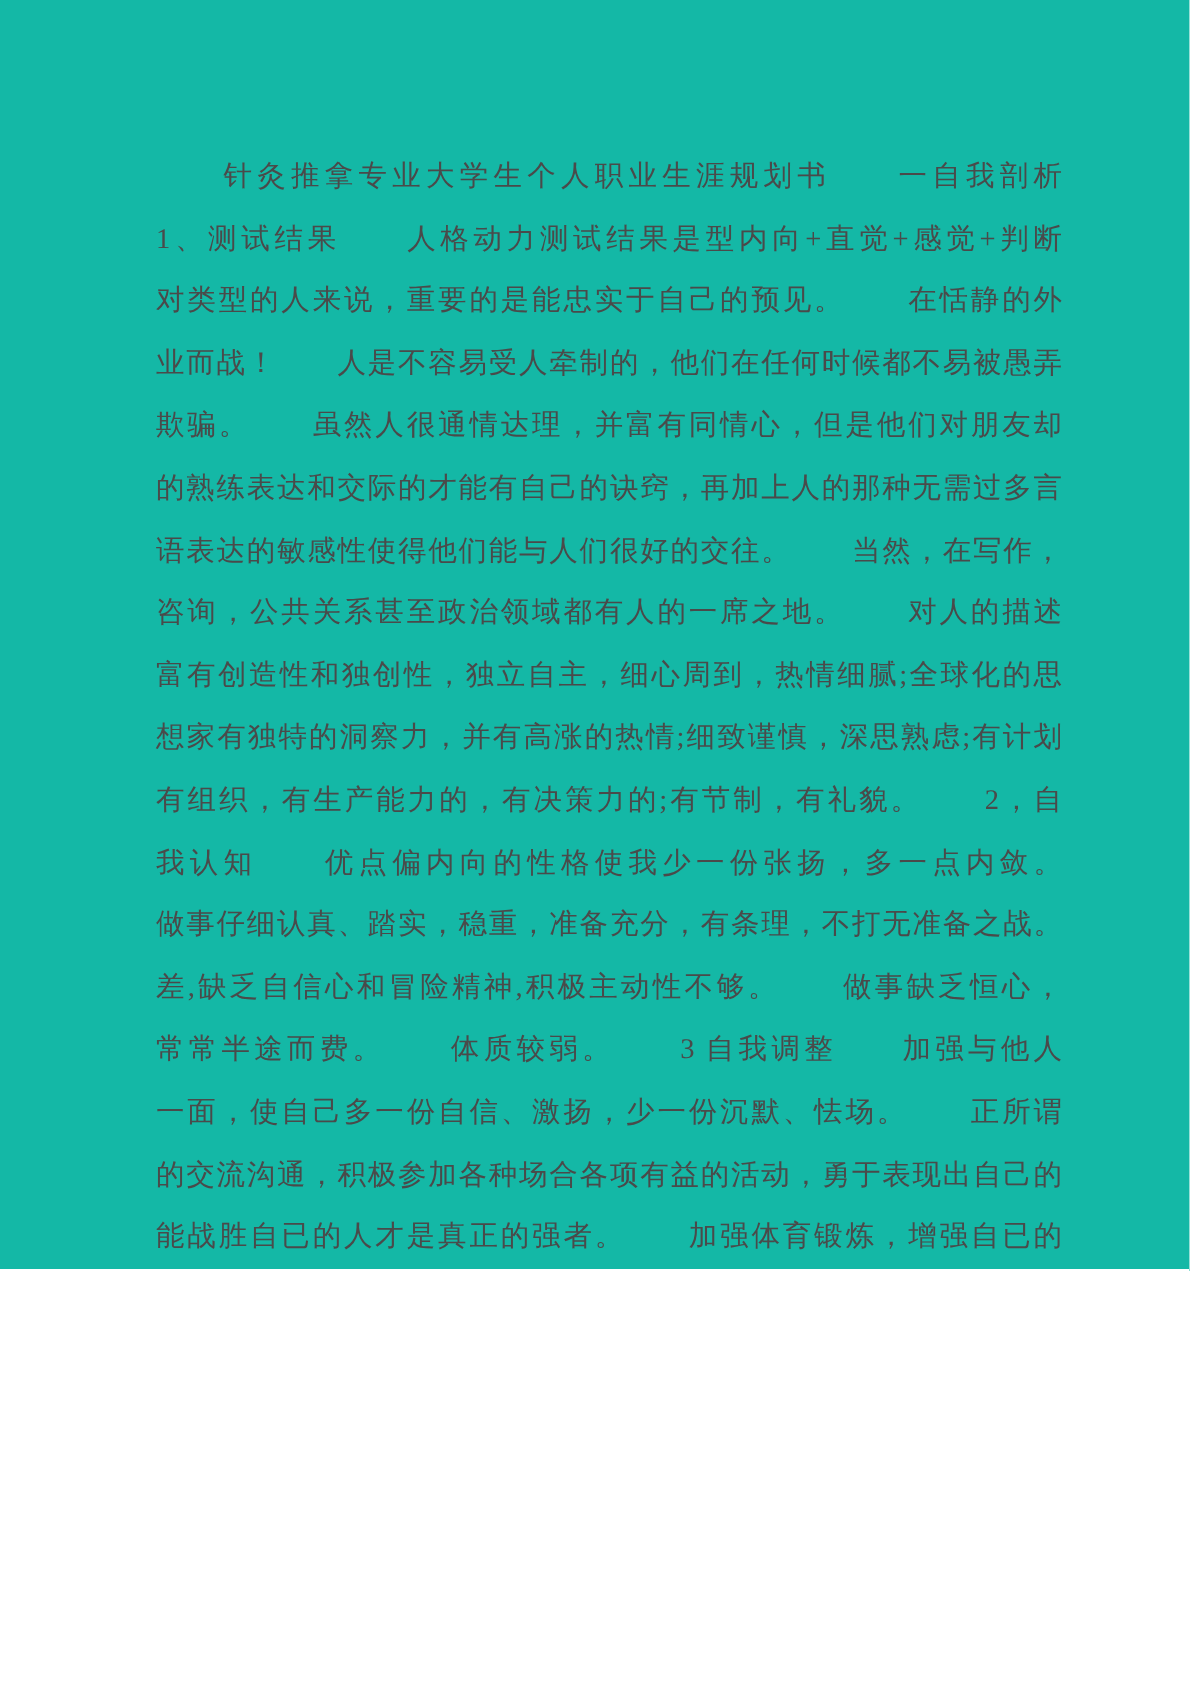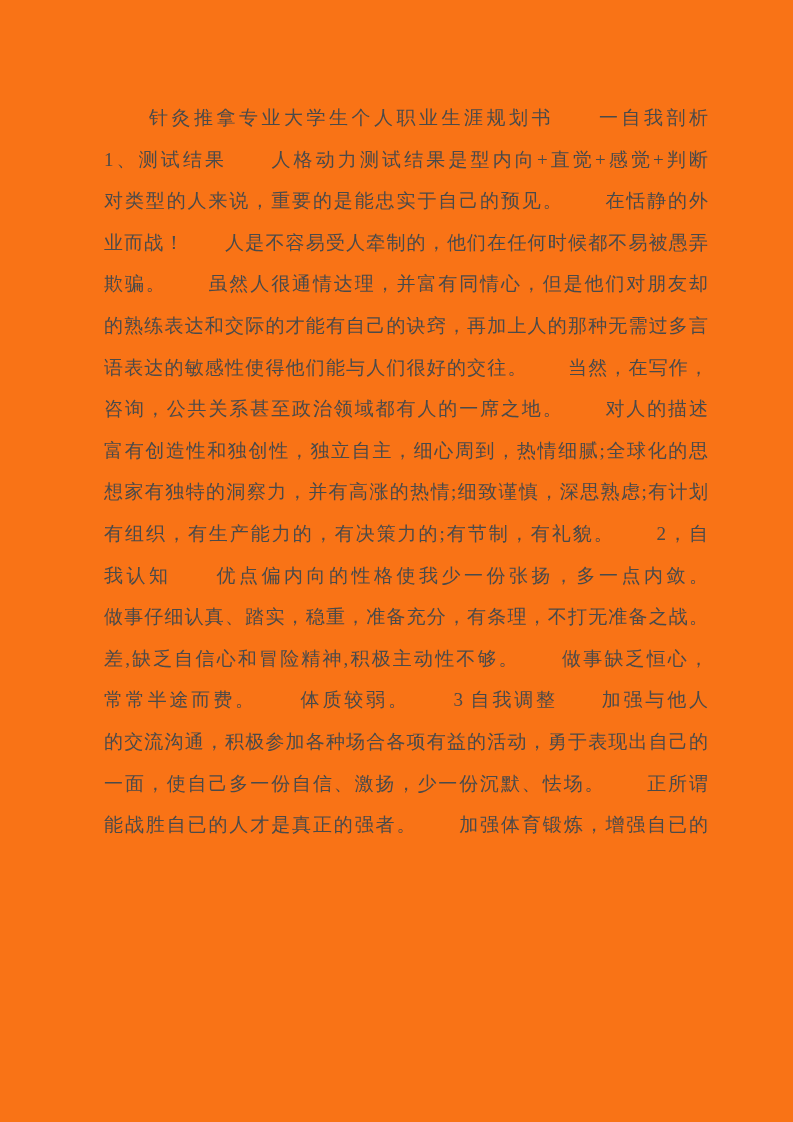--- a/index.html
+++ b/index.html
@@ -3,22 +3,22 @@
 <meta charset="utf-8">
 <style>
   html, body {
     margin: 0;
     padding: 0;
     background: #ffffff;
   }
   .page {
     position: relative;
     width: 793px;
-    height: 1122px;
-    background: #f97316;
+    height: 846px;
+    background: #14b8a6;
     overflow: hidden;
   }
   .text-block {
     position: absolute;
     left: 104px;
     top: 97px;
     width: 604px;
     font-family: "Liberation Serif", "DejaVu Serif", serif;
     font-size: 19px;
     line-height: 41.6px;
@@ -45,17 +45,17 @@
     <div class="line">的熟练表达和交际的才能有自己的诀窍，再加上人的那种无需过多言</div>
     <div class="line">语表达的敏感性使得他们能与人们很好的交往。　　当然，在写作，</div>
     <div class="line">咨询，公共关系甚至政治领域都有人的一席之地。　　对人的描述</div>
     <div class="line">富有创造性和独创性，独立自主，细心周到，热情细腻;全球化的思</div>
     <div class="line">想家有独特的洞察力，并有高涨的热情;细致谨慎，深思熟虑;有计划</div>
     <div class="line">有组织，有生产能力的，有决策力的;有节制，有礼貌。　　2，自</div>
     <div class="line">我认知　　优点偏内向的性格使我少一份张扬，多一点内敛。</div>
     <div class="line">做事仔细认真、踏实，稳重，准备充分，有条理，不打无准备之战。</div>
     <div class="line">差,缺乏自信心和冒险精神,积极主动性不够。　　做事缺乏恒心，</div>
     <div class="line">常常半途而费。　　体质较弱。　　3 自我调整　　加强与他人</div>
+    <div class="line">一面，使自己多一份自信、激扬，少一份沉默、怯场。　　正所谓</div>
     <div class="line">的交流沟通，积极参加各种场合各项有益的活动，勇于表现出自己的</div>
-    <div class="line">一面，使自己多一份自信、激扬，少一份沉默、怯场。　　正所谓</div>
     <div class="line">能战胜自已的人才是真正的强者。　　加强体育锻炼，增强自已的</div>
   </div>
 </div>
 
 </body></html>

